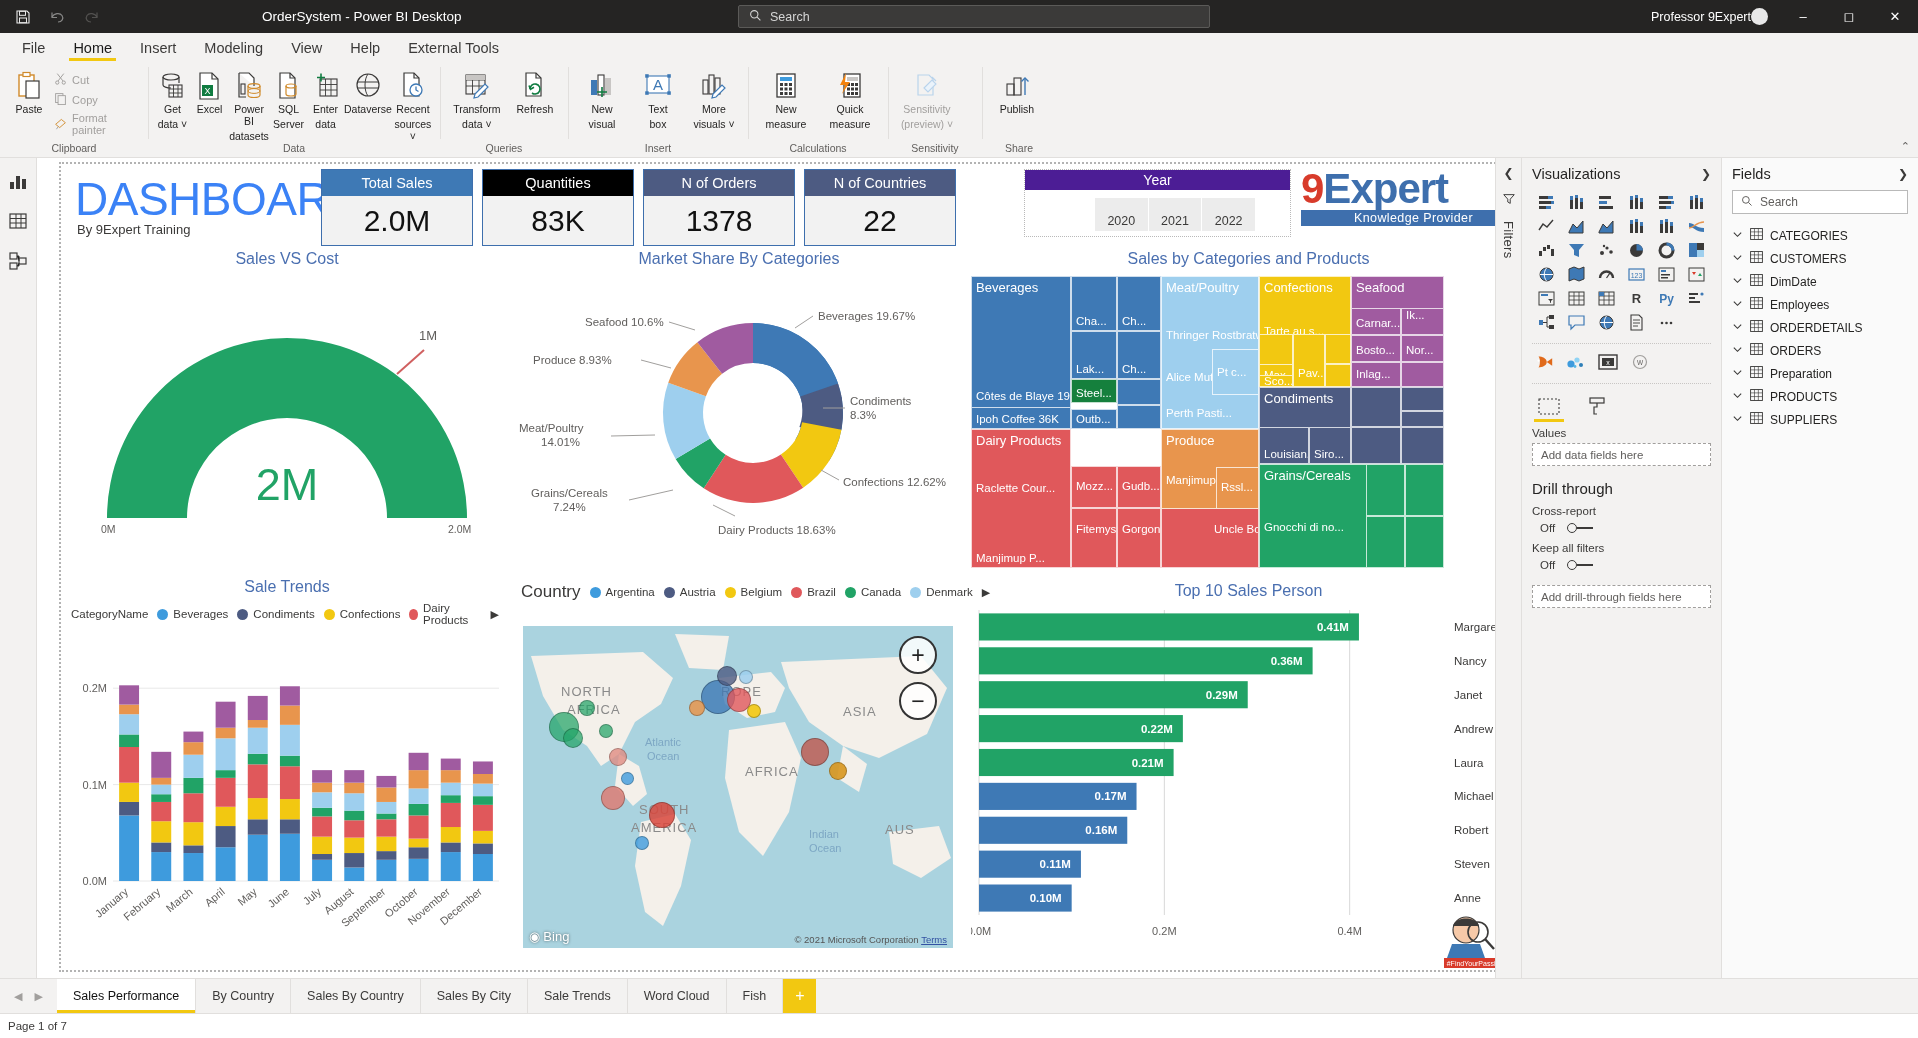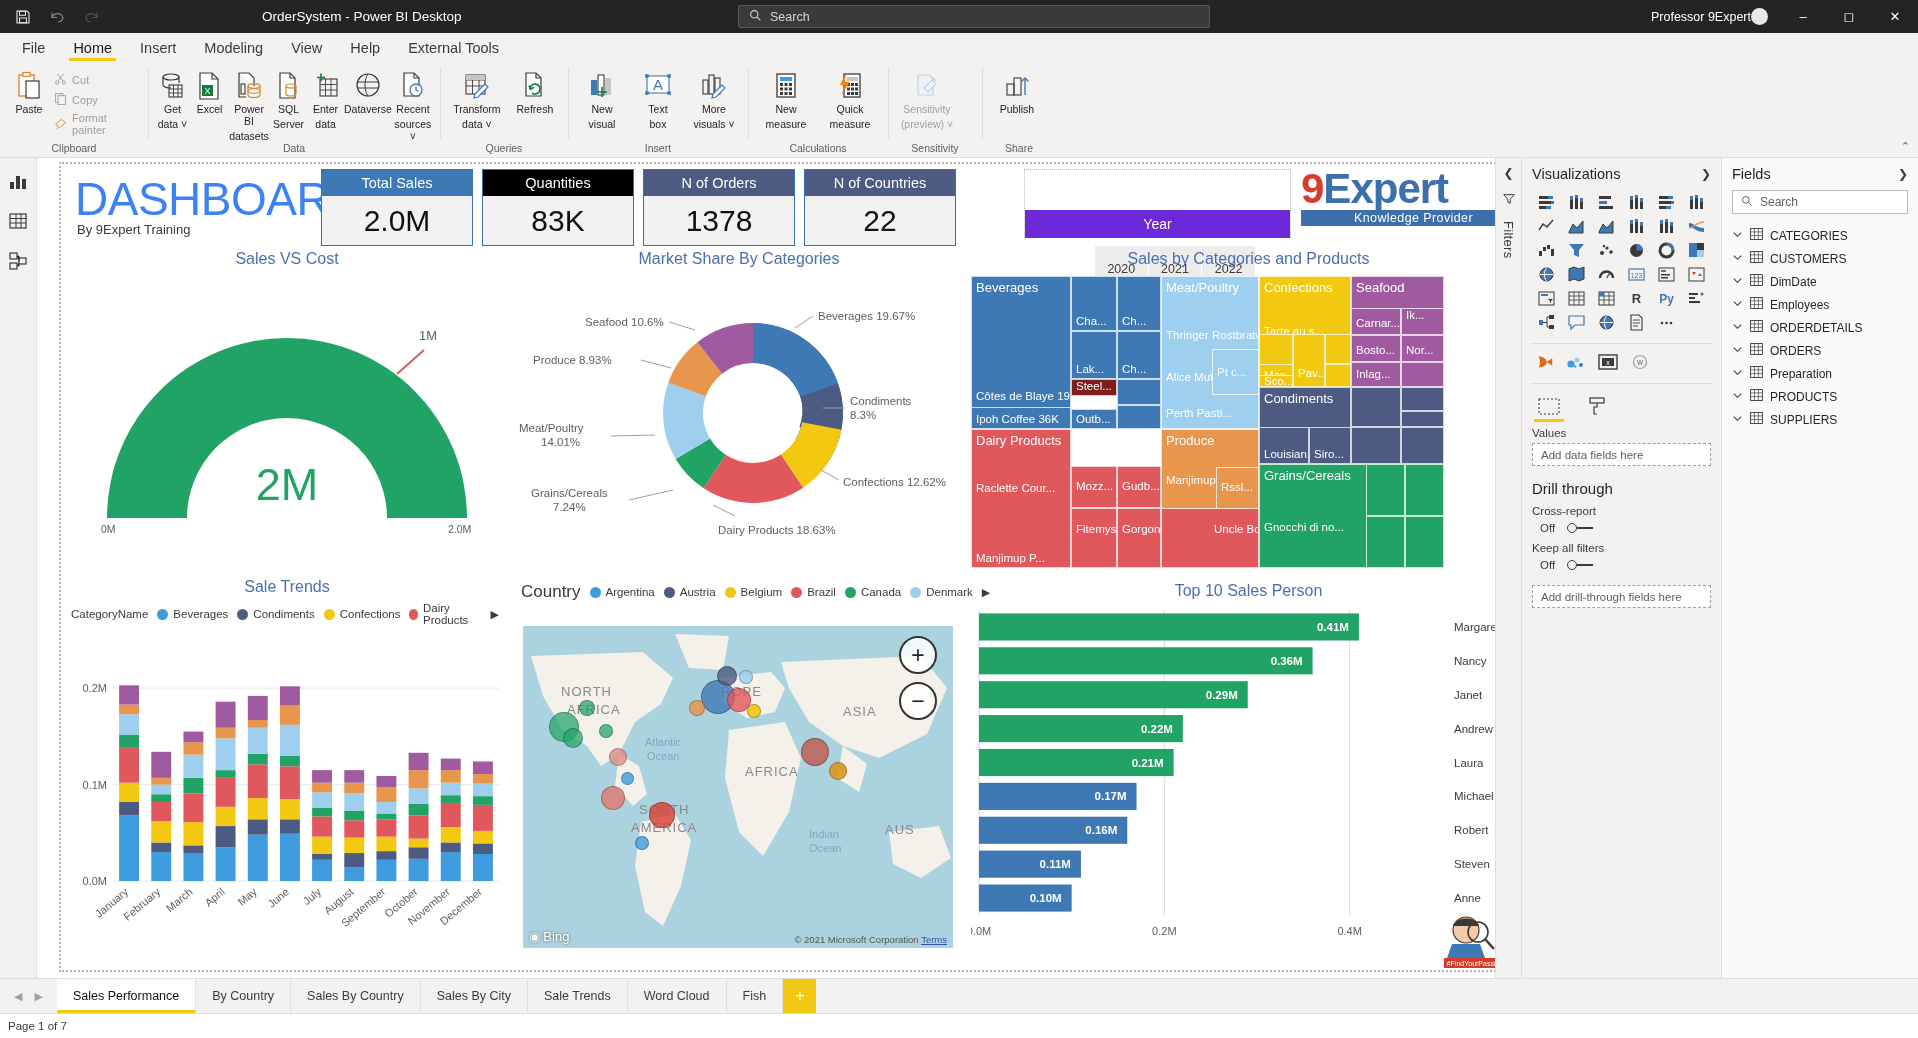--- a/index.html
+++ b/index.html
@@ -92,21 +92,21 @@
 
   
   .dash-title{ position:absolute; left:14px; top:8px; font-size:46px; color:#3b82f6; letter-spacing:-0.5px; }
   .dash-sub{ position:absolute; left:16px; top:58px; font-size:13px; color:#3b3a39; }
 
   .kpi{ position:absolute; top:5px; width:152px; height:77px; border:1.5px solid #3e6fad; background:#f2f2f2; }
   .kpi-head{ height:26px; color:#fff; display:flex; align-items:center; justify-content:center; font-size:14.5px; }
   .kpi-val{ height:49px; display:flex; align-items:center; justify-content:center; font-size:30px; color:#111; }
 
   .slicer{ position:absolute; left:963px; top:5px; width:267px; height:68px; border:1px dotted #b9b9b9; background:#fff;}
-  .slicer-head{ height:28px; background:#6d28d9; color:#fff; display:flex; align-items:center; justify-content:center; font-size:14px;margin-top:40px; }
+  .slicer-head{ height:20px; background:#4c1d95; color:#fff; display:flex; align-items:center; justify-content:center; font-size:14px; }
   .slicer-body{ display:flex; gap:0; padding:8px 35px 0 70px; }
   .slicer-chip{ flex:1; height:33px; background:#ececec; border-right:1px solid #fff; display:flex; align-items:flex-end; justify-content:center; padding-bottom:3px; font-size:12.5px; color:#3b3a39; }
   .slicer-chip:last-child{ border-right:0; }
 
   .logo{ position:absolute; left:1240px; top:4px; width:225px; height:72px; }
   .logo-main{ font-size:42px; letter-spacing:-1px; line-height:1; }
   .logo-9{ color:#d83b2b; font-weight:700; }
   .logo-x{ color:#3e6fad; font-weight:700; }
   .logo-sub{ background:#3e6fad; color:#fff; font-size:12.5px; text-align:center; letter-spacing:.4px; margin-top:0; padding:1px 0; }
 
@@ -696,21 +696,21 @@
           </div>
         <div class="tmcell" style="left:146px;top:0;width:44px;height:55px;background:#3e79b5">
             <span class="lbl bot">Ch...</span>
           </div>
         <div class="tmcell" style="left:100px;top:55px;width:46px;height:48px;background:#3e79b5">
             <span class="lbl bot">Lak...</span>
           </div>
         <div class="tmcell" style="left:146px;top:55px;width:44px;height:48px;background:#3e79b5">
             <span class="lbl bot">Ch...</span>
           </div>
-        <div class="tmcell" style="left:100px;top:103px;width:46px;height:17px;background:#7f1d1d">
+        <div class="tmcell" style="left:100px;top:103px;width:46px;height:24px;background:#15803d">
             <span class="lbl bot">Steel...</span>
           </div>
         <div class="tmcell" style="left:100px;top:133px;width:46px;height:20px;background:#3e79b5">
             <span class="lbl bot">Outb...</span>
           </div>
         <div class="tmcell" style="left:146px;top:103px;width:44px;height:26px;background:#3e79b5"></div>
         <div class="tmcell" style="left:146px;top:129px;width:44px;height:24px;background:#3e79b5"></div>
 
         <div class="tmcell" style="left:190px;top:0;width:98px;height:153px;background:#9ecfee">
           <span class="lbl top">Meat/Poultry</span>

